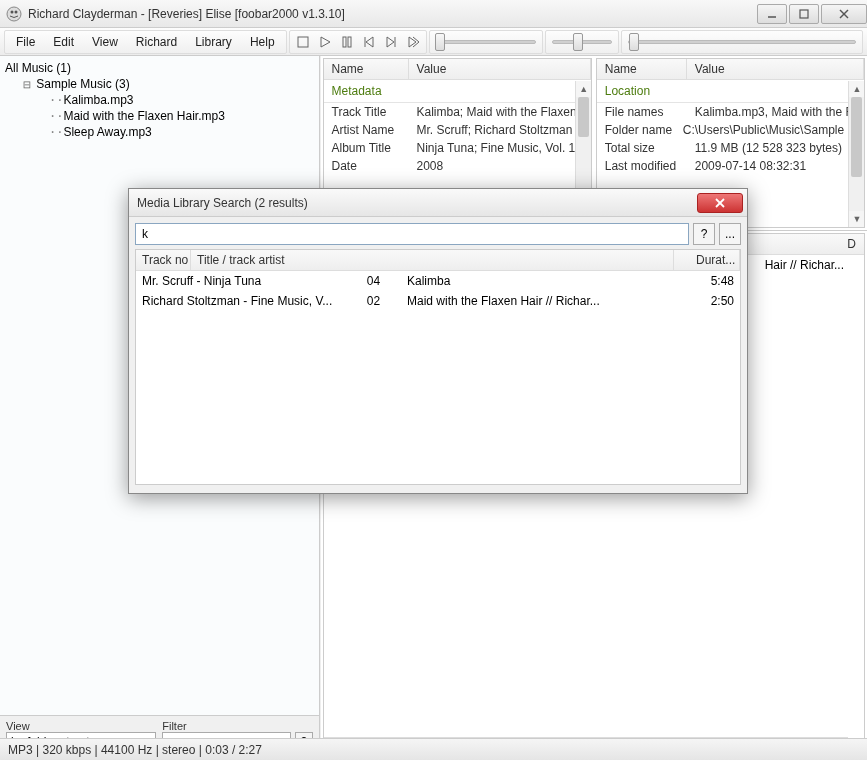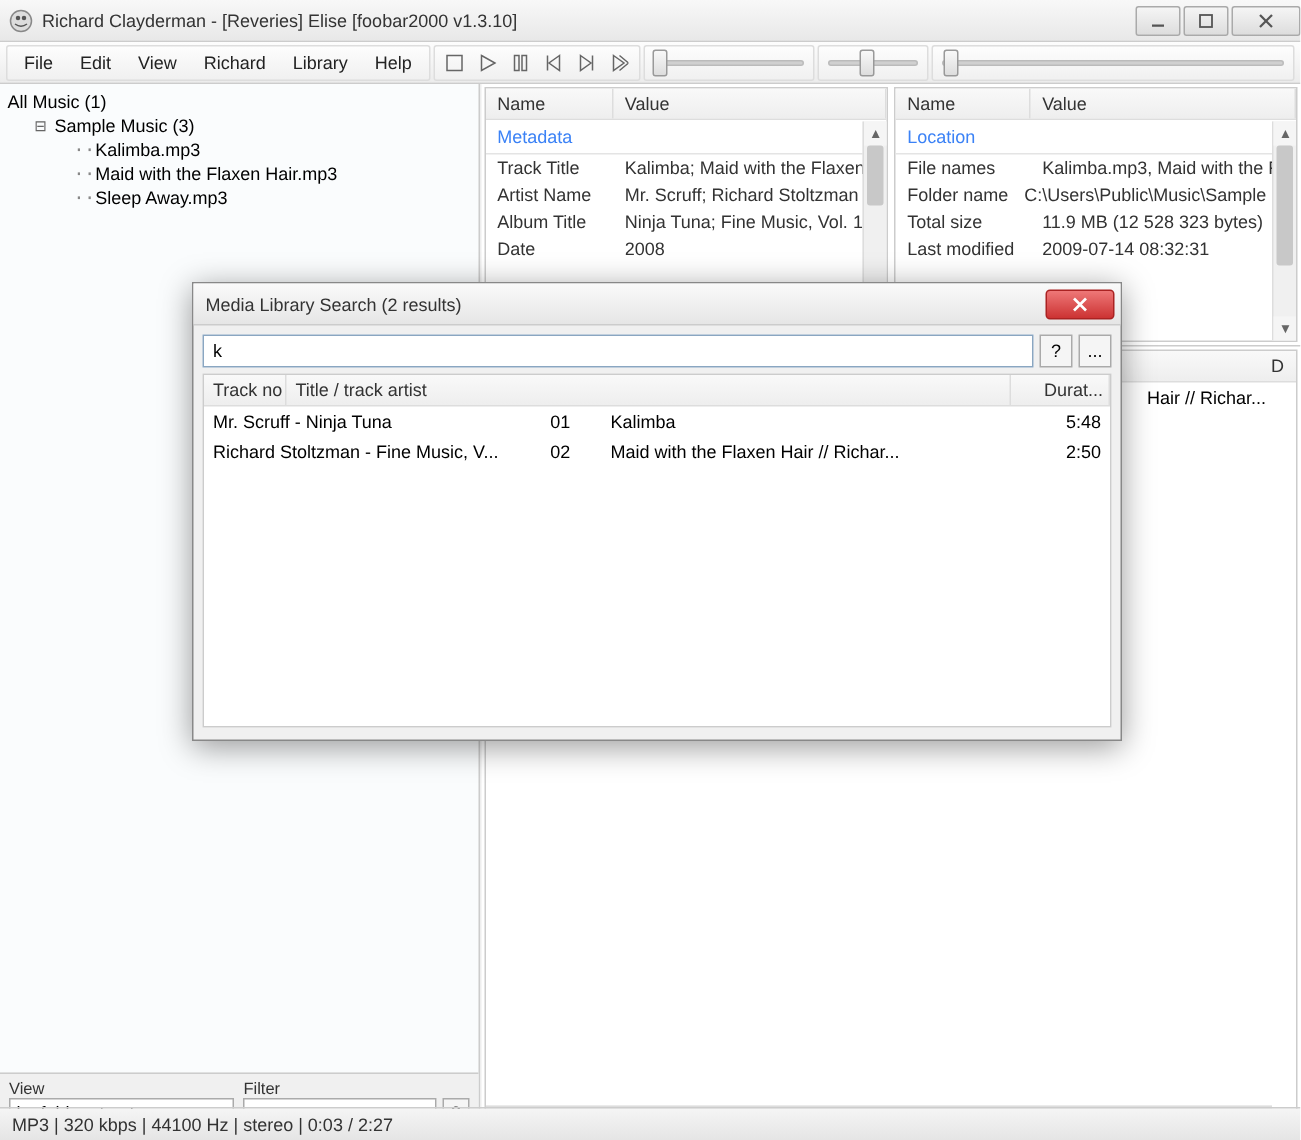--- a/index.html
+++ b/index.html
@@ -36,21 +36,21 @@
 .lb-label { font-size: 11px; color: #333; }
 .lb-select { width: 100%; height: 20px; border: 1px solid #aaa; background: #fff; padding: 0 4px; display: flex; align-items: center; justify-content: space-between; }
 .lb-input { width: 100%; height: 20px; border: 1px solid #aaa; background: #fff; padding: 0 4px; }
 .lb-help { width: 20px; height: 20px; border: 1px solid #aaa; background: #f5f5f5; display: flex; align-items: center; justify-content: center; }
 
 .right { flex: 1; display: flex; flex-direction: column; border-left: 1px solid #eee; }
 .top-panels { display: flex; height: 175px; border-bottom: 1px solid #ccc; }
 .panel { flex: 1; border: 1px solid #ccc; margin: 2px; background: #fff; overflow: hidden; position: relative; }
 .panel-header { display: flex; border-bottom: 1px solid #ddd; background: linear-gradient(#f9f9f9,#eee); }
 .ph-col { padding: 3px 8px; border-right: 1px solid #ddd; color: #333; }
-.panel-section { color: #3b82f6; padding: 4px 8px; border-bottom: 1px solid #e4e4e4; }
+.panel-section { color: #4d7c0f; padding: 4px 8px; border-bottom: 1px solid #e4e4e4; }
 .panel-row { display: flex; padding: 2px 8px; }
 .pr-name { width: 85px; color: #333; }
 .pr-val { flex: 1; color: #333; white-space: nowrap; overflow: hidden; }
 .vscroll { position: absolute; right: 0; top: 22px; bottom: 0; width: 16px; background: #f0f0f0; border-left: 1px solid #ddd; }
 .vscroll .arrow { width: 16px; height: 16px; display: flex; align-items: center; justify-content: center; background: #f5f5f5; font-size: 9px; color: #666; }
 .vscroll .thumb { background: #c8c8c8; margin: 0 2px; border-radius: 2px; }
 
 .playlist { flex: 1; border: 1px solid #ccc; margin: 2px; background: #fff; position: relative; }
 .playlist-header { display: flex; background: linear-gradient(#f9f9f9,#eee); border-bottom: 1px solid #ddd; }
 .plh { padding: 3px 8px; text-align: right; flex: 1; color: #333; }
@@ -313,21 +313,21 @@
       <div class="dialog-sbtn">...</div>
     </div>
     <div class="dialog-list">
       <div class="dl-header">
         <div class="dl-col c2">Track no</div>
         <div class="dl-col c3">Title / track artist</div>
         <div class="dl-col c4">Durat...</div>
       </div>
       <div class="dl-row">
         <div class="dl-cell c1">Mr. Scruff - Ninja Tuna</div>
-        <div class="dl-cell c2">01</div>
+        <div class="dl-cell c2">04</div>
         <div class="dl-cell c3">Kalimba</div>
         <div class="dl-cell c4">5:48</div>
       </div>
       <div class="dl-row">
         <div class="dl-cell c1">Richard Stoltzman - Fine Music, V...</div>
         <div class="dl-cell c2">02</div>
         <div class="dl-cell c3">Maid with the Flaxen Hair // Richar...</div>
         <div class="dl-cell c4">2:50</div>
       </div>
     </div>

